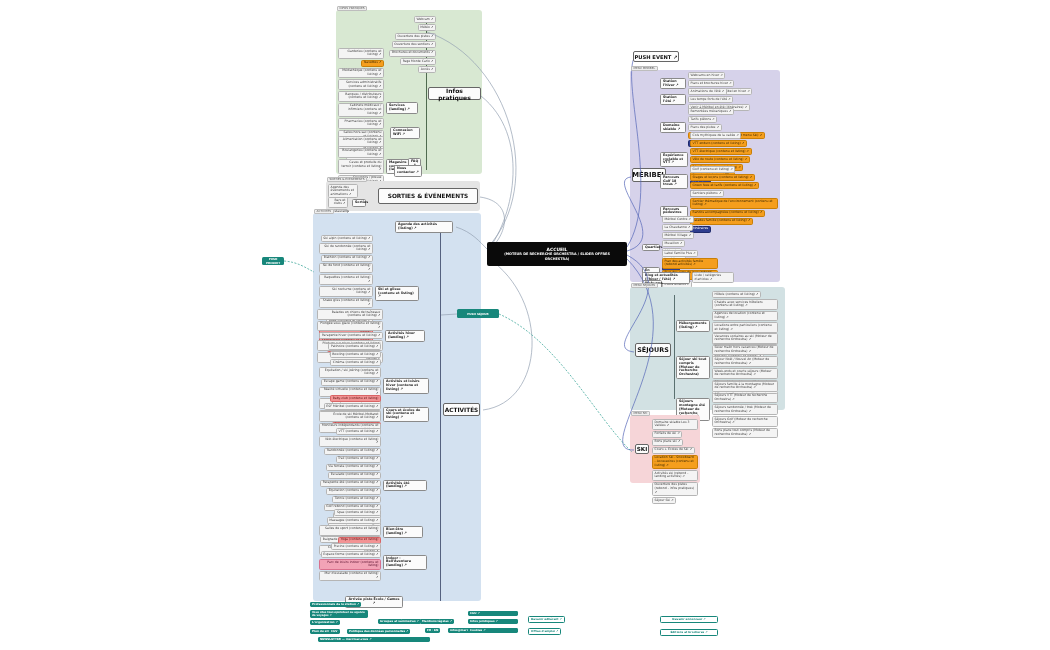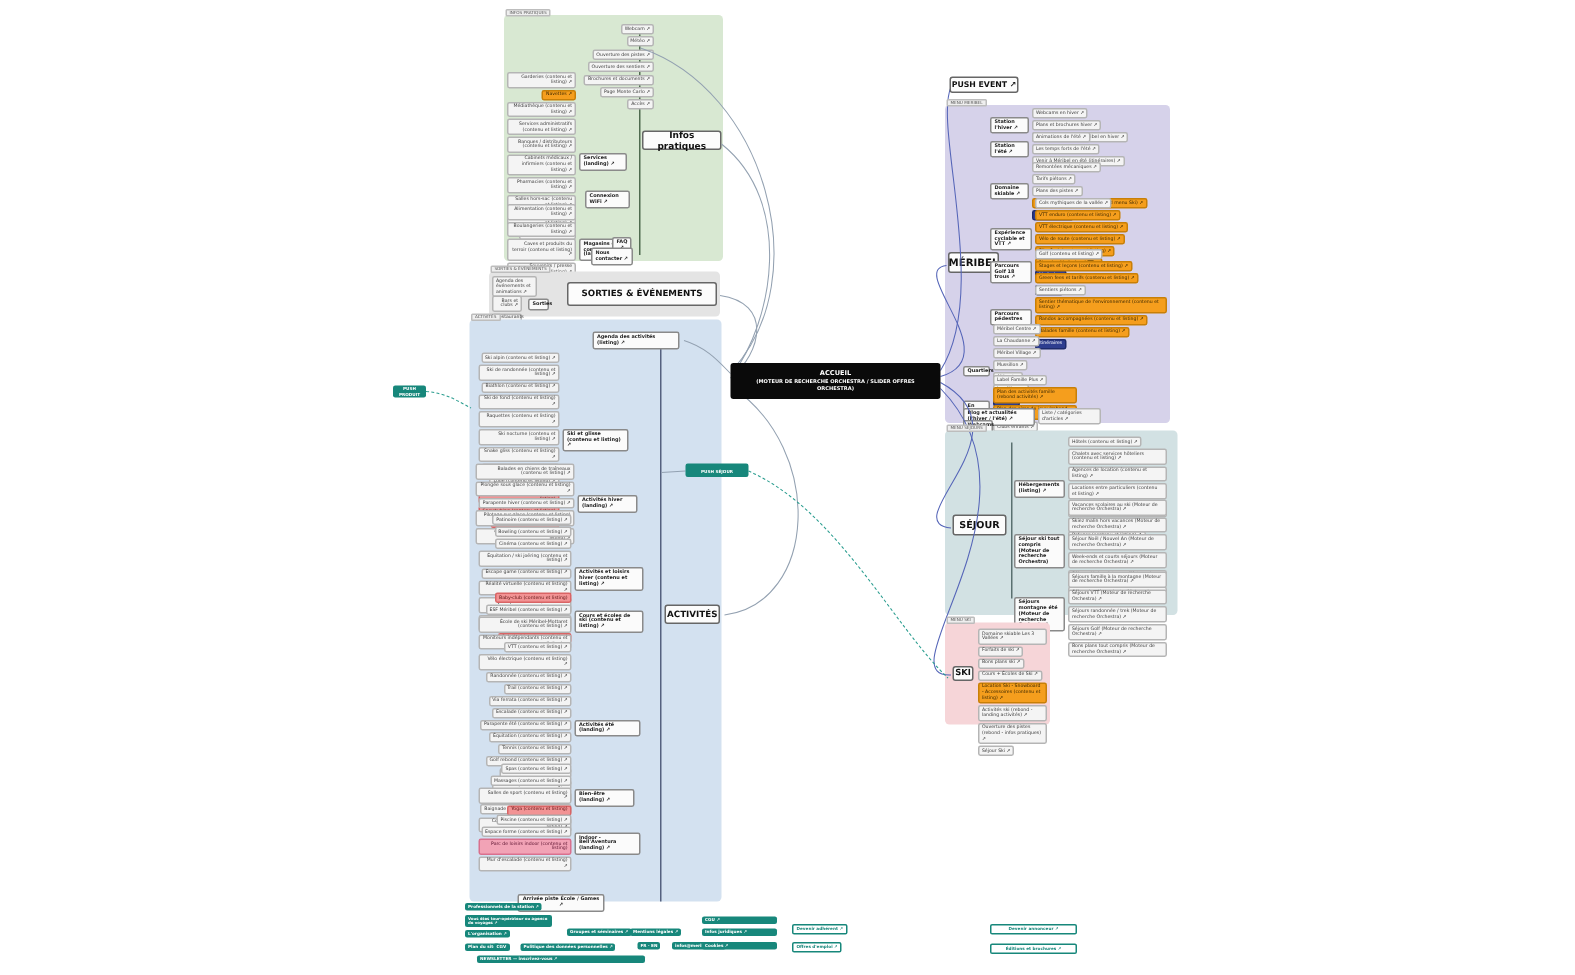--- a/index.html
+++ b/index.html
@@ -272,21 +272,21 @@
       <div class="leaves lv-l" style="width:42px;">
           <div class="leaf">Liste / catégories d'articles ↗</div>
         </div>
     </div>
     <div class="bnode" style="position:absolute;left:12px;top:210px;width:20px;">Webcams ↗</div>
   </div>
 
   <div class="block" style="left:630px;top:287px;width:155px;height:123px;background:#d2e1e3;">
     <div class="tag">MENU SEJOURS</div>
     <div class="spine" style="left:44px;top:8px;height:104px;background:#5a7070;"></div>
-    <div class="bignode" style="position:absolute;left:5px;top:56px;width:36px;height:14px;font-size:6.4px;">SÉJOUR</div>
+    <div class="bignode" style="position:absolute;left:5px;top:56px;width:36px;height:14px;font-size:6.4px;">SÉJOURS</div>
     <div class="br" style="left:46px;top:4px;">
       <div class="bnode" style="width:34px;">Hébergements (listing) ↗</div>
       <div class="leaves lv-l" style="width:66px;">
           <div class="leaf">Hôtels (contenu et listing) ↗</div>
           <div class="leaf">Chalets avec services hôteliers (contenu et listing) ↗</div>
           <div class="leaf">Agences de location (contenu et listing) ↗</div>
           <div class="leaf">Locations entre particuliers (contenu et listing) ↗</div>
           <div class="leaf">Résidences de tourisme (contenu et listing) ↗</div>
           <div class="leaf">Chambres d'hôtes (Orchestra) ↗</div>
           <div class="leaf">Refuges (contenu et listing) ↗</div>

